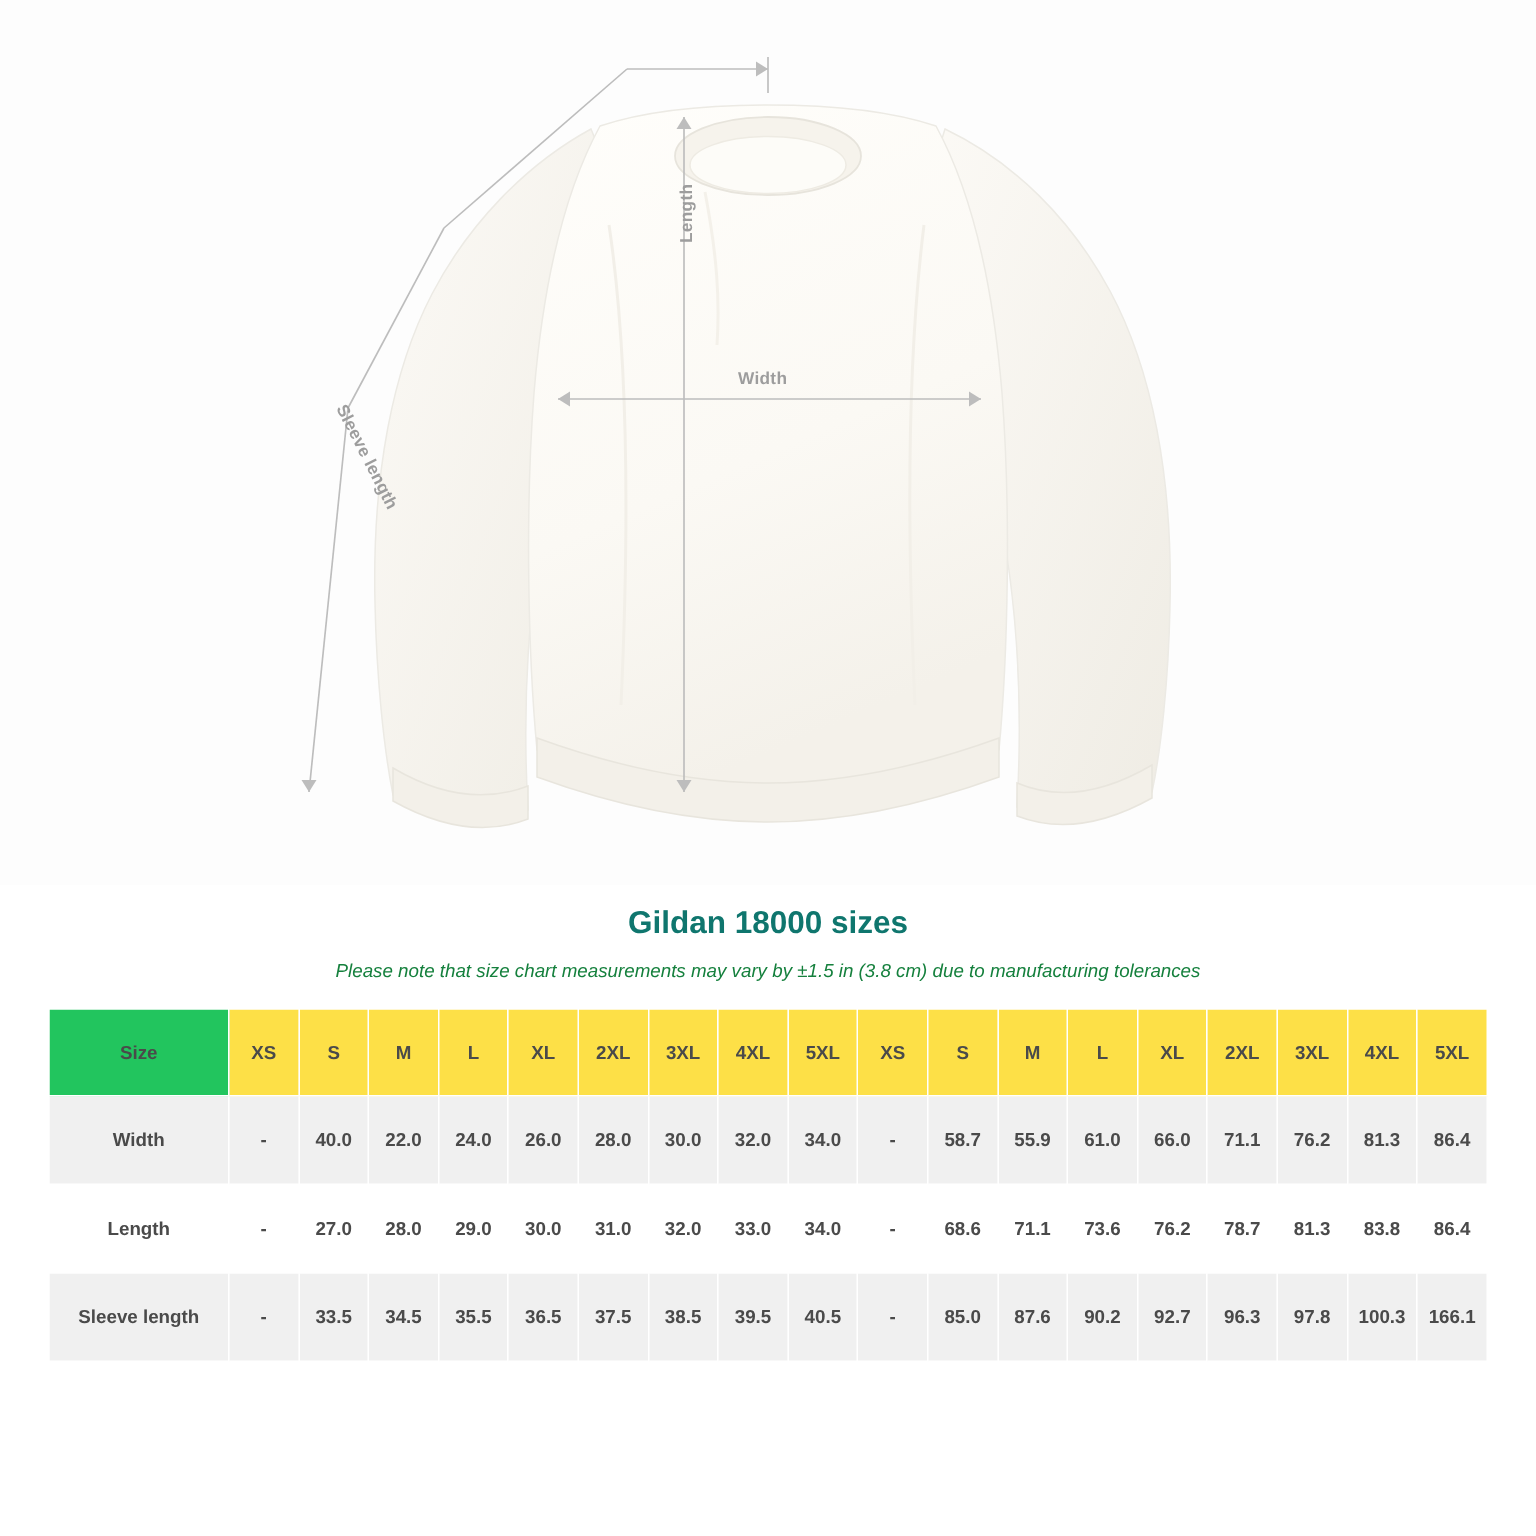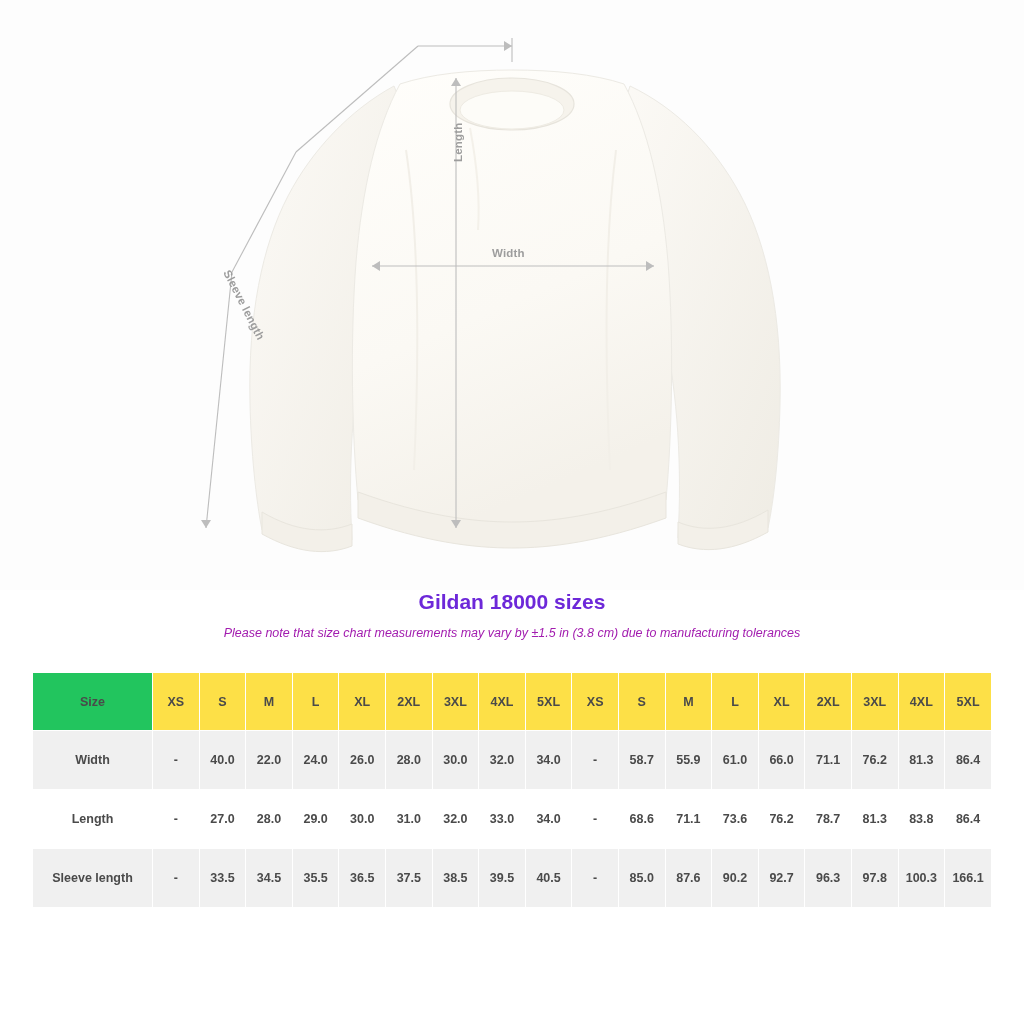--- a/index.html
+++ b/index.html
@@ -45,27 +45,28 @@
     left: 232px; top: 268px;
     transform: rotate(63deg);
     transform-origin: left top;
   }
 
   
   .title {
     text-align: center;
     font-size: 21px;
     font-weight: bold;
-    color: #6d28d9;
+    color: #0f766e;
+    margin-top: 14px;
   }
   .subtitle {
     text-align: center;
     font-size: 12.5px;
     font-style: italic;
-    color: #a21caf;
+    color: #15803d;
     margin-top: 12px;
   }
 
   
   .table-wrap {
     position: absolute;
     left: 32px;
     top: 672px;
     width: 960px;
   }

